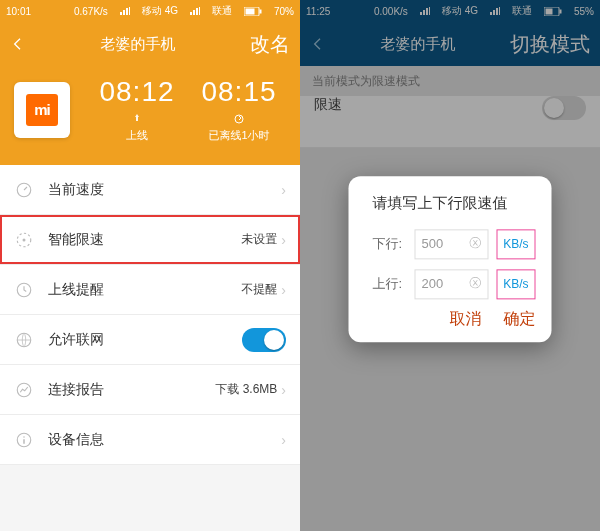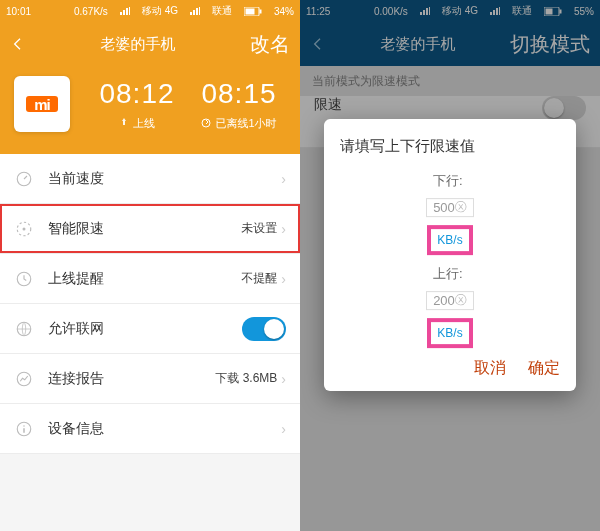--- a/index.html
+++ b/index.html
@@ -45,29 +45,29 @@
     display:flex;
     align-items:center;
   }
   .mi-logo {
     width:56px; height:56px; background:#fff; border-radius:6px;
     display:flex; align-items:center; justify-content:center;
     margin-left:4px; margin-right:16px;
     box-shadow:0 1px 4px rgba(0,0,0,0.15);
   }
   .mi-logo-inner {
-    width:32px; height:16px; background:#ff6a00;
+    width:32px; height:32px; background:#ff6a00;
     display:flex; align-items:center; justify-content:center;
     color:#fff; font-weight:bold; font-size:15px; border-radius:3px;
     letter-spacing: -1px;
   }
   .hero-times { flex:1; display:flex; }
   .hero-block { flex:1; text-align:center; }
   .hero-time { font-size:28px; font-weight:300; letter-spacing:1px; }
-  .hero-sub { font-size:11px; margin-top:6px; display:flex; justify-content:center; align-items:center; gap:4px; }
+  .hero-sub { font-size:11px; margin-top:6px; display:flex; justify-content:center; align-items:center; gap:4px;flex-direction:column; }
 
   
   .list { background:#fff; }
   .row {
     height:50px; display:flex; align-items:center;
     padding:0 14px; border-bottom:1px solid #ececec;
     font-size:14px; color:#333;
   }
   .row .row-icon { width:20px; height:20px; margin-right:14px; display:flex; align-items:center; justify-content:center; }
   .row .row-label { flex:1;font-family:Liberation Serif, serif; }
@@ -102,35 +102,35 @@
     background:#fff; height:52px; display:flex; 
     padding:0 14px; font-size:14px; color:#444;
     border-bottom:1px solid #ececec;
   }
   .right-row .row-label { flex:1; }
 
   
   .modal {
     position:absolute; left:50%; top:50%;
     transform:translate(-50%,-54%);
-    width:252px; background:#fff; border-radius:6px;
+    width:203px; background:#fff; border-radius:12px;
     box-shadow:0 6px 24px rgba(0,0,0,0.35);
-    padding:18px 16px 12px 16px;
+    padding:18px 16px 12px 24px;
   }
   .modal-title { font-size:15px; color:#333; margin-bottom:16px; }
-  .modal-field { display:flex; align-items:center; margin-bottom:10px; gap:8px;flex-direction:column; }
+  .modal-field { display:flex; align-items:center; margin-bottom:10px; gap:8px; }
   .modal-field label { font-size:13px; color:#666; width:34px; }
   .modal-input-wrap {
     flex:1; border:1px solid #ddd; height:30px; display:flex; align-items:center;
     padding:0 6px; font-size:13px; color:#999;
   }
   .modal-input-wrap .val { flex:1; }
   .modal-input-wrap .clear { color:#bbb; font-size:12px; }
   .unit-btn {
-    border:4px solid #ec4899; color:#1296db; font-size:12px;
+    border:1px solid #ec4899; color:#1296db; font-size:12px;
     height:30px; padding:0 6px; display:flex; align-items:center;
   }
   .modal-actions { display:flex; justify-content:flex-end; gap:22px; margin-top:10px; }
   .modal-actions span { font-size:16px; color:#c2410c; }
 
   svg { display:block; }
 </style>
 </head>
 <body>
 
@@ -151,21 +151,21 @@
           </svg>
         </span>
       <span>联通</span>
       <span class="sb-icon">
           <svg width="18" height="9">
             <rect x="0" y="0" width="15" height="9" rx="1" fill="none" stroke="#fff"></rect>
             <rect x="1.5" y="1.5" width="9" height="6" fill="#fff"></rect>
             <rect x="15.5" y="2.5" width="2" height="4" fill="#fff"></rect>
           </svg>
         </span>
-      <span>34%</span>
+      <span>70%</span>
     </span>
   </div>
 
   <div class="header orange">
     <span>
       <svg class="back-chev" viewBox="0 0 24 24">
           <path d="M15 4l-8 8 8 8" fill="none" stroke="#fff" stroke-width="2"></path>
         </svg>
     </span>
     <span class="title">老婆的手机</span>

